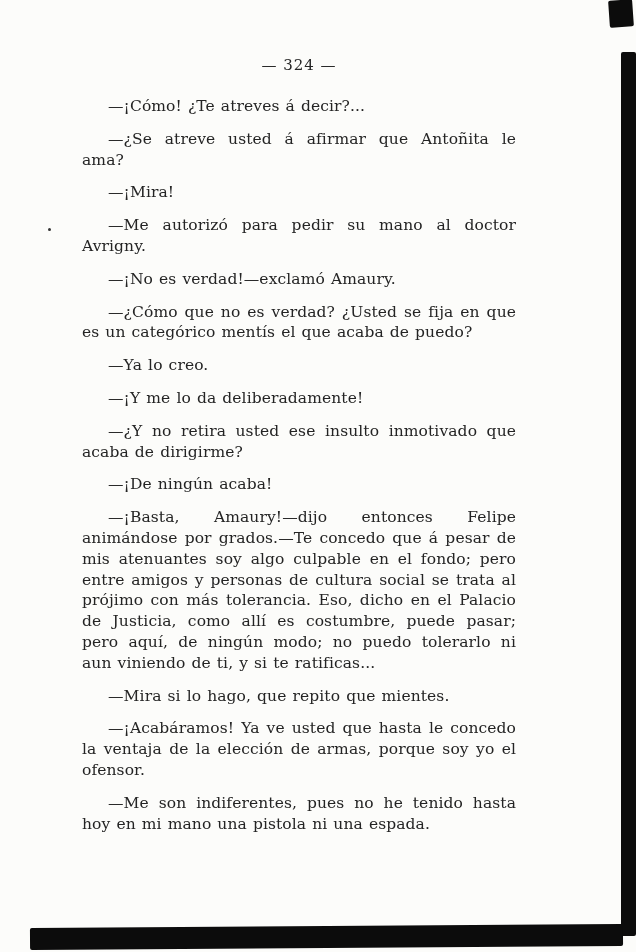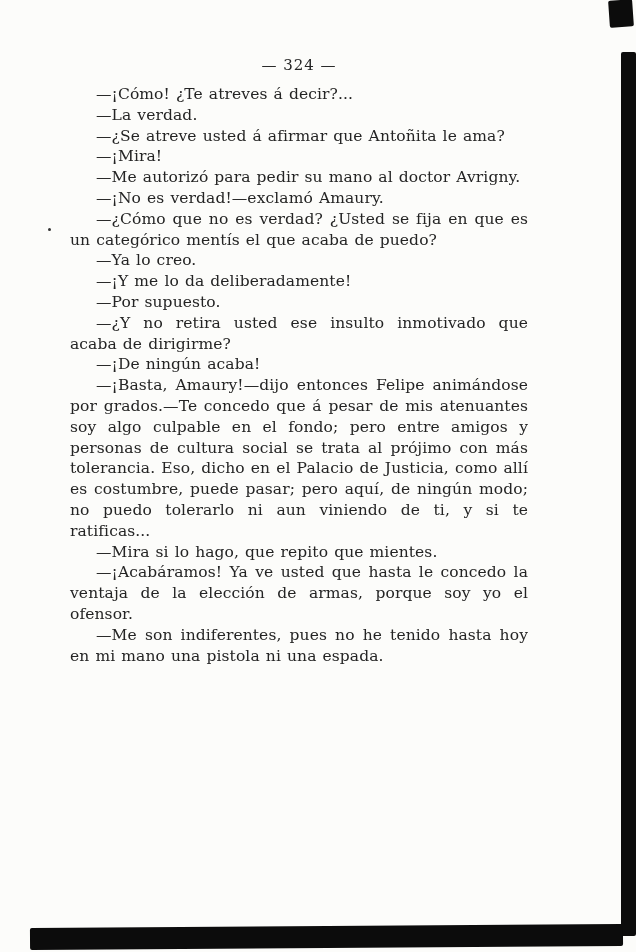--- a/index.html
+++ b/index.html
@@ -25,21 +25,21 @@
     font-size: 15px;
     letter-spacing: 1px;
   }
   .text-block {
     position: absolute;
     top: 84px;
     left: 70px;
     width: 458px;
   }
   .text-block p {
-    margin: 0;
+    margin: 12px;
     padding: 0;
     text-indent: 26px;
     font-size: 15.5px;
     line-height: 20.8px;
     text-align: justify;
     word-spacing: 1px;
     letter-spacing: 0.1px;
   }
   
   .edge-right {
@@ -83,29 +83,27 @@
 </style>
 </head>
 <body>
 
 <div class="scan-page">
 
   <div class="page-number">— 324 —</div>
 
   <div class="text-block">
     <p>—¡Cómo! ¿Te atreves á decir?...</p>
-    <p>—La verdad.</p>
     <p>—¿Se atreve usted á afirmar que Antoñita le ama?</p>
     <p>—¡Mira!</p>
     <p>—Me autorizó para pedir su mano al doctor Avrigny.</p>
     <p>—¡No es verdad!—exclamó Amaury.</p>
     <p>—¿Cómo que no es verdad? ¿Usted se fija en que es un categórico mentís el que acaba de puedo?</p>
     <p>—Ya lo creo.</p>
     <p>—¡Y me lo da deliberadamente!</p>
-    <p>—Por supuesto.</p>
     <p>—¿Y no retira usted ese insulto inmotivado que acaba de dirigirme?</p>
     <p>—¡De ningún acaba!</p>
     <p>—¡Basta, Amaury!—dijo entonces Felipe animándose por grados.—Te concedo que á pesar de mis atenuantes soy algo culpable en el fondo; pero entre amigos y personas de cultura social se trata al prójimo con más tolerancia. Eso, dicho en el Palacio de Justicia, como allí es costumbre, puede pasar; pero aquí, de ningún modo; no puedo tolerarlo ni aun viniendo de ti, y si te ratificas...</p>
     <p>—Mira si lo hago, que repito que mientes.</p>
     <p>—¡Acabáramos! Ya ve usted que hasta le concedo la ventaja de la elección de armas, porque soy yo el ofensor.</p>
     <p>—Me son indiferentes, pues no he tenido hasta hoy en mi mano una pistola ni una espada.</p>
   </div>
 
   <div class="corner-top-right"></div>
   <div class="edge-right"></div>

